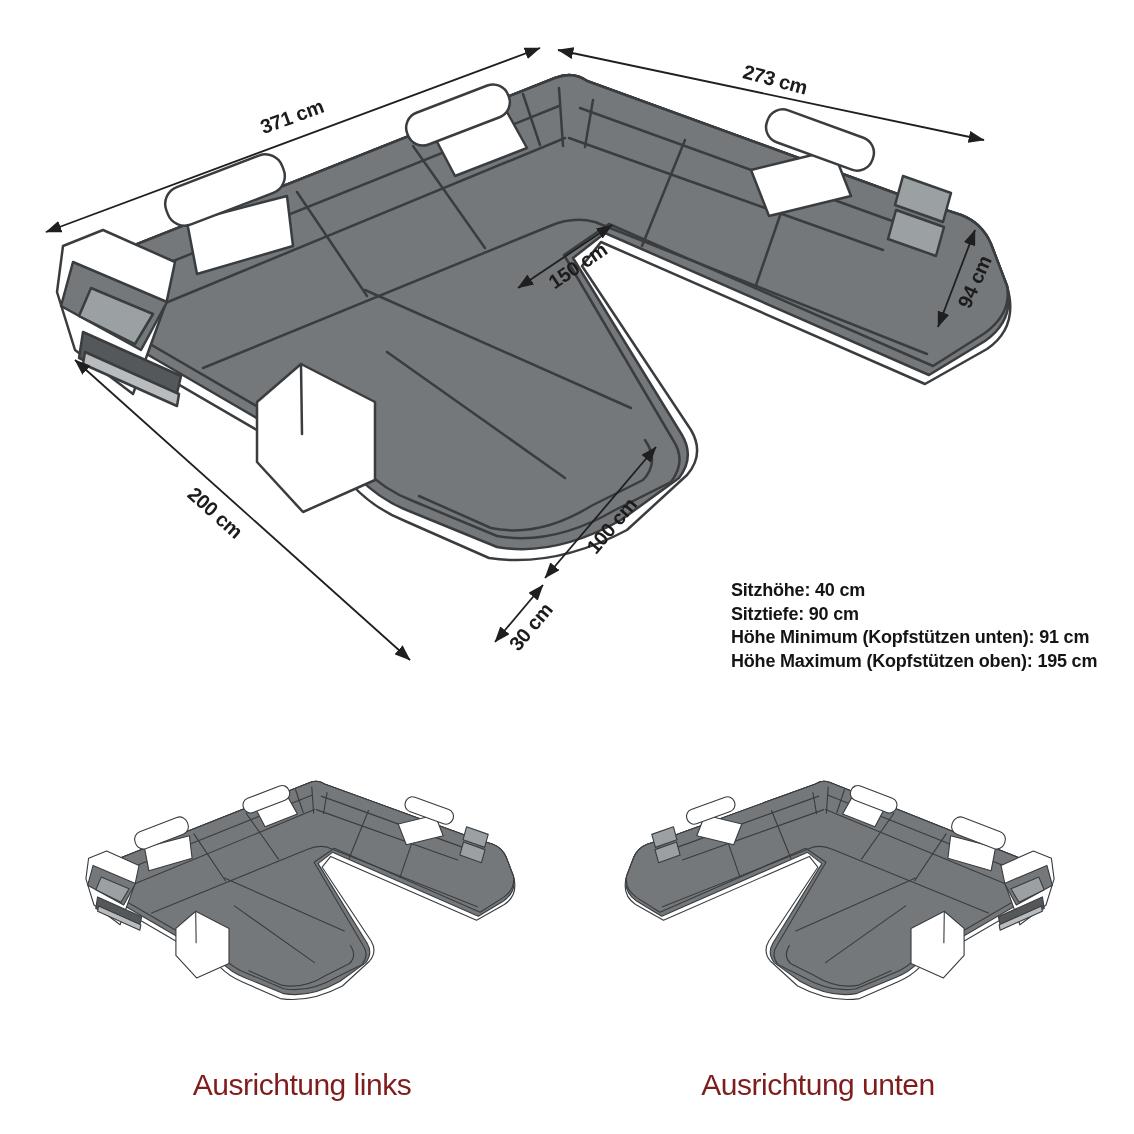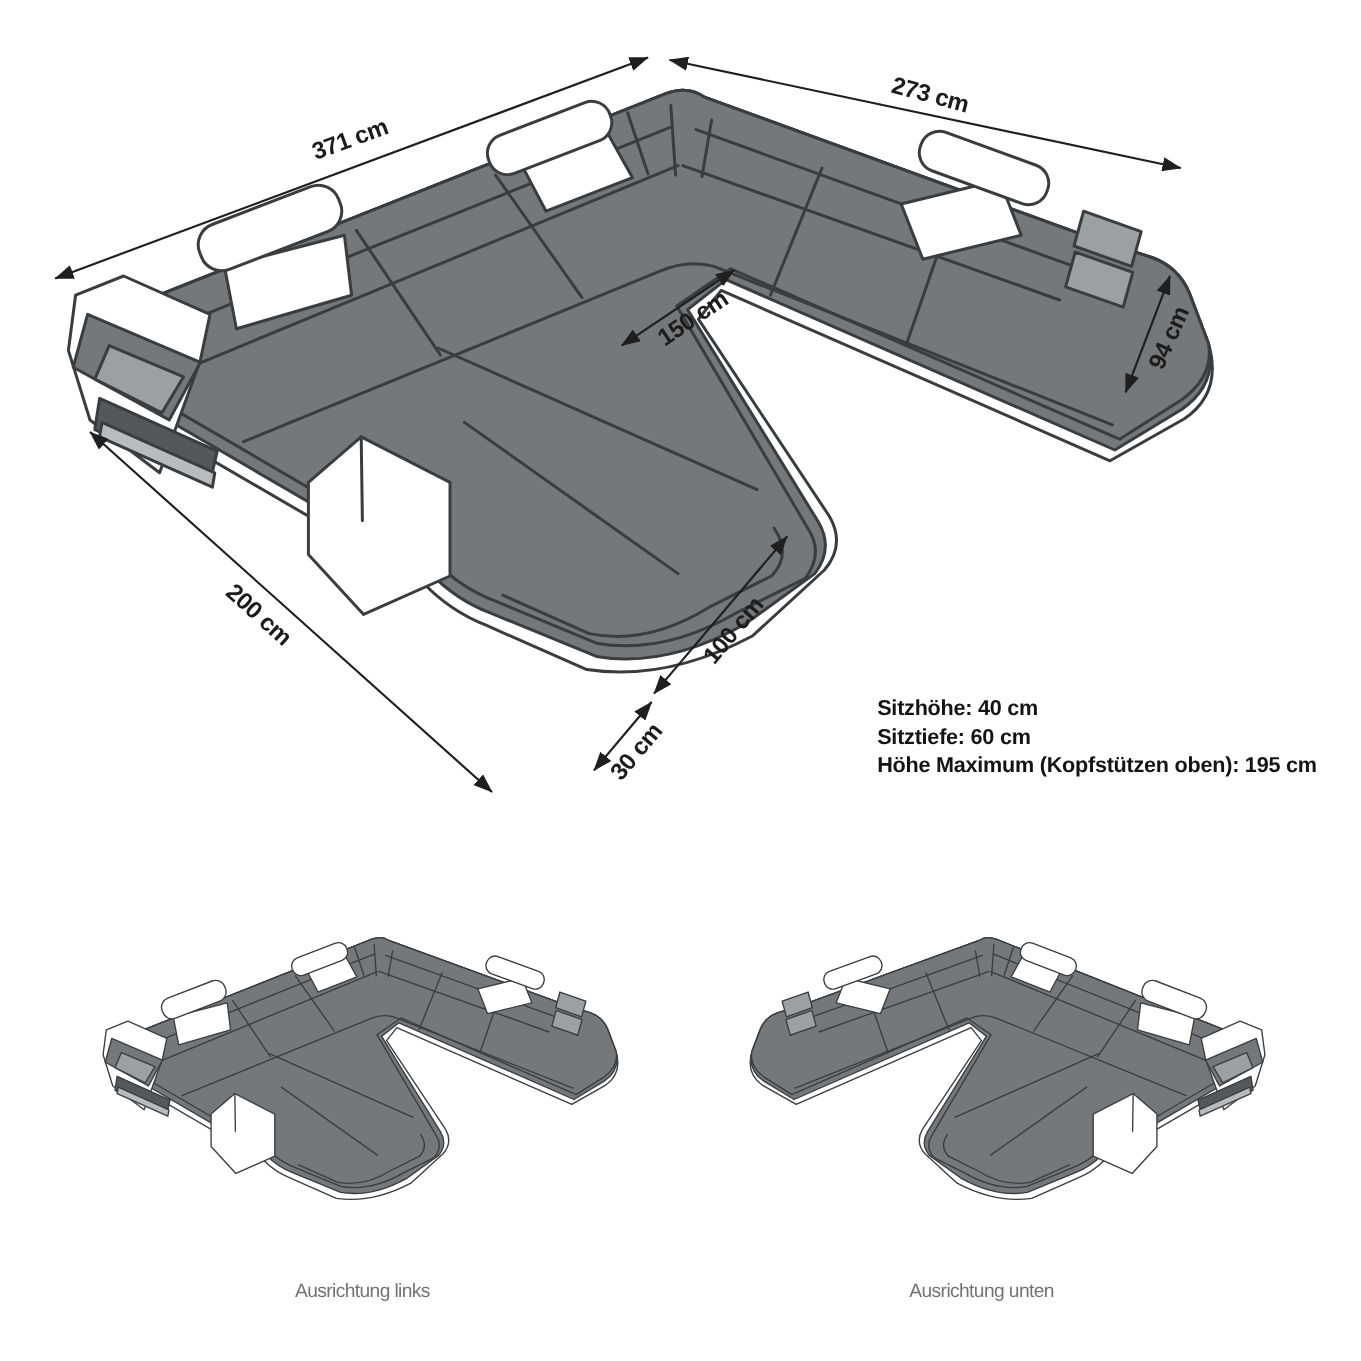--- a/index.html
+++ b/index.html
@@ -6,21 +6,21 @@
   body{width:1134px;height:1134px;position:relative;overflow:hidden;
        font-family:"Liberation Sans", sans-serif;color:#1a1a1a;}
   .stage{position:absolute;left:0;top:0;width:1134px;height:1134px;}
   svg.scene{position:absolute;left:0;top:0;}
   .dims line{marker-start:url(#ah);marker-end:url(#ah);}
   .dim-label{position:absolute;white-space:nowrap;font-weight:700;font-size:20px;
              letter-spacing:-0.4px;color:#1c1c1c;transform-origin:center;}
   .specs{position:absolute;left:731px;top:579px;font-weight:700;font-size:18px;
          line-height:23.5px;letter-spacing:-0.2px;color:#141414;white-space:nowrap;}
   .caption{position:absolute;top:1068px;width:320px;text-align:center;
-           font-weight:400;font-size:16px;letter-spacing:-0.5px;color:#737373;white-space:nowrap;}
+           font-weight:400;font-size:30px;letter-spacing:-0.5px;color:#7f1d1d;white-space:nowrap;}
   .caption.left{left:142px;}
   .caption.right{left:658px;}
 </style>
 </head>
 <body>
 
 <div class="stage">
 
   <svg class="scene" width="1134" height="1134" viewBox="0 0 1134 1134">
     <defs>
@@ -118,20 +118,21 @@
   <div class="dim-label" style="left:292px;top:117px;transform:translate(-50%,-50%) rotate(-20deg);">371 cm</div>
   <div class="dim-label" style="left:775px;top:80px;transform:translate(-50%,-50%) rotate(15deg);">273 cm</div>
   <div class="dim-label" style="left:578px;top:266px;transform:translate(-50%,-50%) rotate(-34deg);">150 cm</div>
   <div class="dim-label" style="left:975px;top:282px;transform:translate(-50%,-50%) rotate(-66deg);">94 cm</div>
   <div class="dim-label" style="left:215px;top:513px;transform:translate(-50%,-50%) rotate(42deg);">200 cm</div>
   <div class="dim-label" style="left:612px;top:526px;transform:translate(-50%,-50%) rotate(-50deg);">100 cm</div>
   <div class="dim-label" style="left:531px;top:627px;transform:translate(-50%,-50%) rotate(-50deg);">30 cm</div>
 
   <div class="specs">
     <div>Sitzhöhe: 40 cm</div>
-    <div>Sitztiefe: 60 cm</div>
+    <div>Sitztiefe: 90 cm</div>
+    <div>Höhe Minimum (Kopfstützen unten): 91 cm</div>
     <div>Höhe Maximum (Kopfstützen oben): 195 cm</div>
   </div>
 
   <div class="caption left">Ausrichtung links</div>
   <div class="caption right">Ausrichtung unten</div>
 
 </div>
 
 </body></html>

